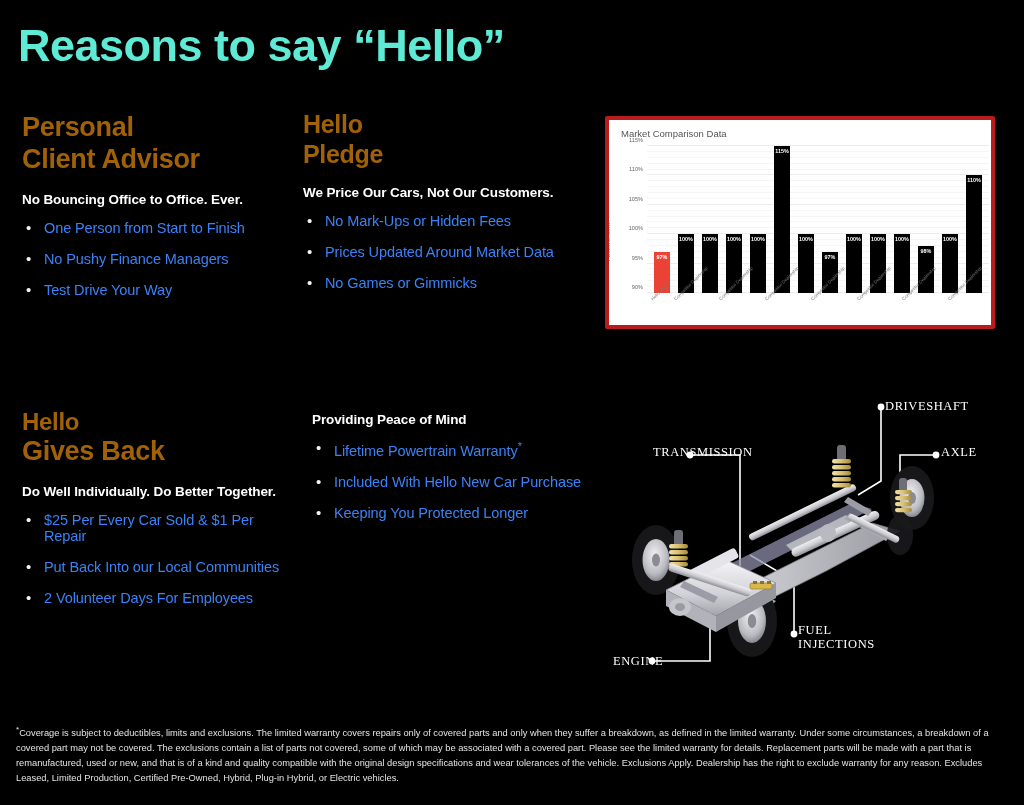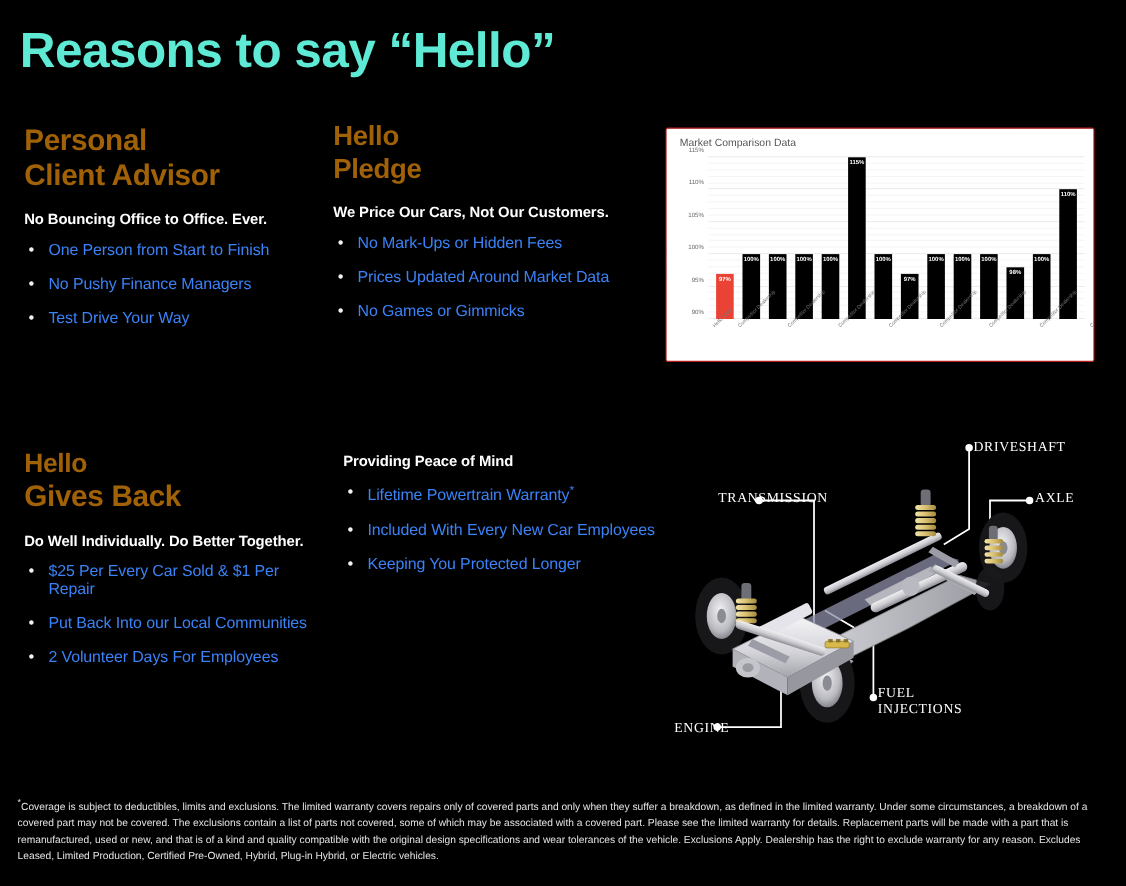--- a/index.html
+++ b/index.html
@@ -53,21 +53,21 @@
   
   #blk-personal  { left: 22px;  top: 112px; width: 265px; }
   #blk-pledge    { left: 303px; top: 110px; width: 280px; }
   #blk-givesback { left: 22px;  top: 408px; width: 270px; }
   #blk-lifetime  { left: 312px; top: 396px; width: 285px; }
 
   
   .chart-card {
     position: absolute; left: 605px; top: 116px;
     width: 390px; height: 213px;
-    background: #ffffff; border: 1px solid #b91c1c;
+    background: #ffffff; border: 4px solid #b91c1c;
     border-radius: 2px; overflow: hidden;
   }
   .chart-title {
     position: absolute; left: 12px; top: 8px;
     font-size: 9.5px; color: #555; font-family: "Liberation Sans", sans-serif;
   }
   .ylabel {
     position: absolute; left: -21px; top: 118px;
     transform: rotate(-90deg); transform-origin: center;
     font-size: 5.2px; color: #666; white-space: nowrap;
@@ -171,21 +171,21 @@
       <li>$25 Per Every Car Sold &amp; $1 Per Repair</li>
       <li>Put Back Into our Local Communities</li>
       <li>2 Volunteer Days For Employees</li>
     </ul>
   </div>
 
   <div class="block" id="blk-lifetime">
     <div class="subhead">Providing Peace of Mind</div>
     <ul class="bullets">
       <li><span>Lifetime Powertrain Warranty</span><span class="sup-star">*</span></li>
-      <li>Included With Every New Car Employees</li>
+      <li>Included With Hello New Car Purchase</li>
       <li>Keeping You Protected Longer</li>
     </ul>
   </div>
 
   <div class="chart-card">
     <div class="chart-title">Market Comparison Data</div>
     <div class="ylabel">Percent of MSRP</div>
     <div class="plot">
       <div id="gridlines">
           <div class="grid-line" style="bottom: 0%;"></div>

